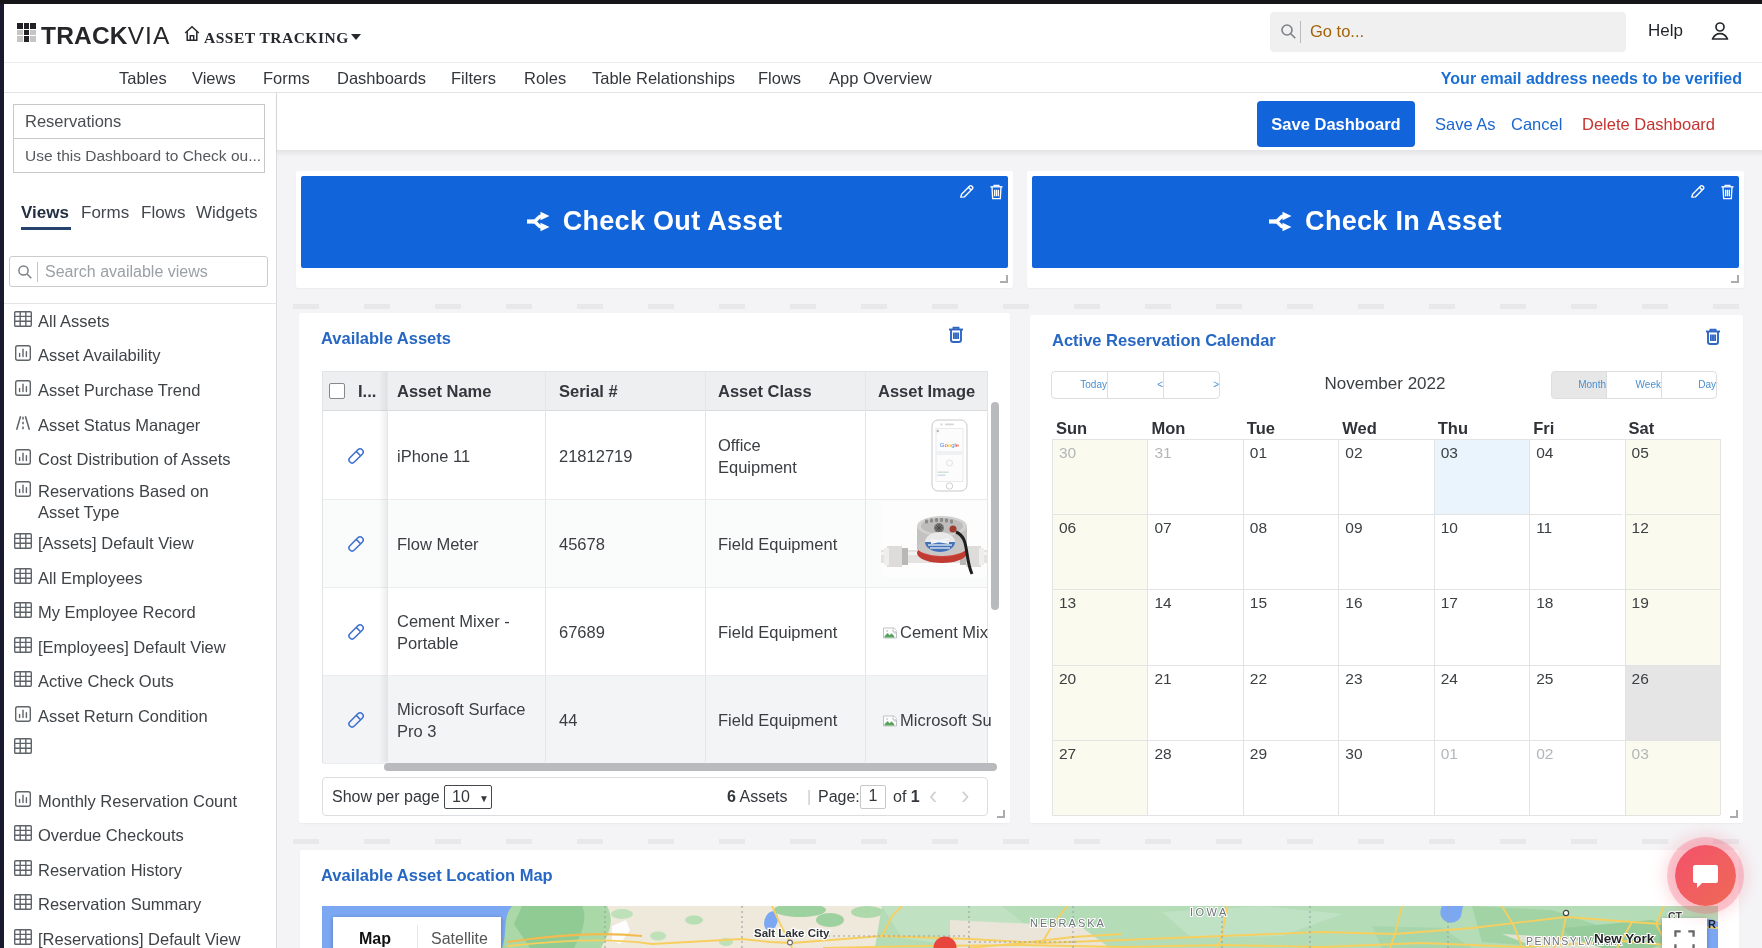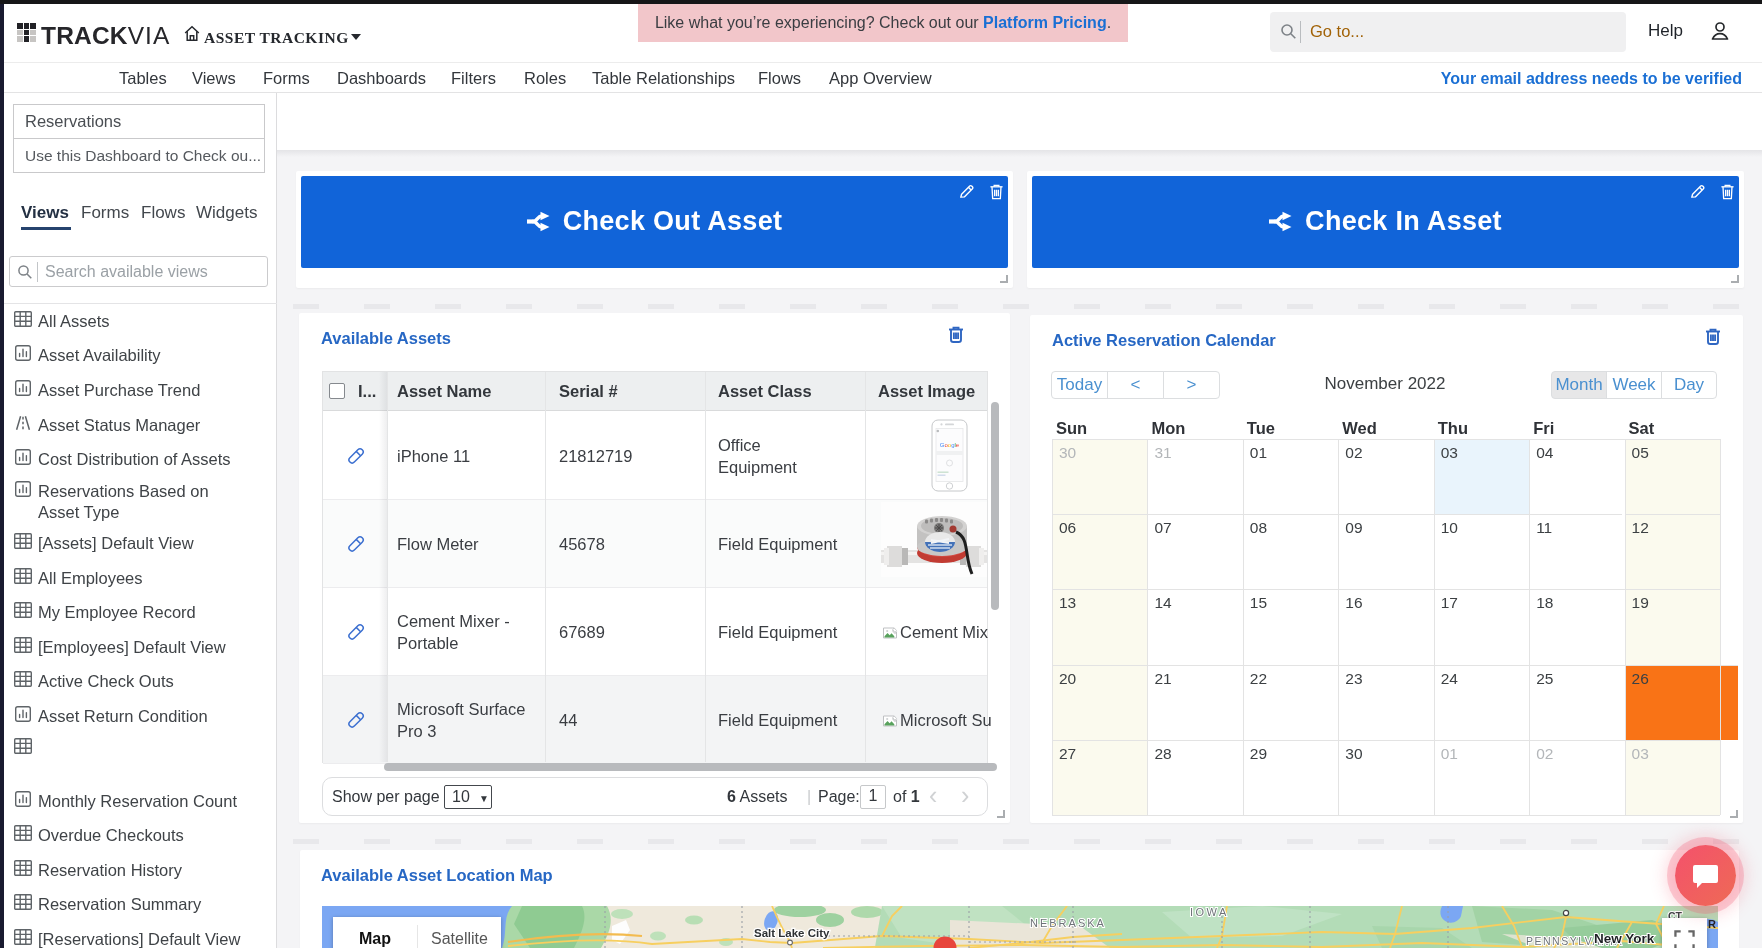--- a/index.html
+++ b/index.html
@@ -66,24 +66,24 @@
 
 #tbl { position:absolute; left:23px; top:58px; width:666px; height:392px; border:1px solid #e2e3e4; }
 #tblhead { position:absolute; left:0; top:0; width:664px; height:39px; background:#edeff0; border-bottom:1px solid #d9dadb; }
 .th { position:absolute; top:10px; font-size:16.5px; font-weight:700; color:#33373c; }
 .tcol { position:absolute; top:0; bottom:0; width:1px; background:#e4e5e6; }
 .trow { position:absolute; left:0; width:664px; border-bottom:1px solid #ececee; }
 .td { position:absolute; font-size:16.5px; color:#3a3d42; line-height:22px; }
 #chkbox { position:absolute; left:6px; top:11px; width:16px; height:16px; border:1.6px solid #85898e; border-radius:2px; background:#fff; }
 
 
-#tfoot { position:absolute; left:23px; top:464px; width:666px; height:39px; border:1px solid #dcdddf; border-radius:10px; font-size:16px; color:#33373c;text-decoration:underline; }
-
-
-.calbtn { position:absolute; border:1px solid #dcdee0; background:#fff; color:#4a90d0; font-size:17px; text-align:center; height:28px; line-height:26px; }
+#tfoot { position:absolute; left:23px; top:464px; width:666px; height:39px; border:1px solid #dcdddf; border-radius:4px; font-size:16px; color:#33373c;text-decoration:underline; }
+
+
+.calbtn { position:absolute; border:1px solid #dcdee0; background:#fff; color:#4a90d0; font-size:10px; text-align:right; height:28px; line-height:26px; }
 .dow { position:absolute; font-size:16.5px; font-weight:700; color:#2f3237; }
 .calcell { position:absolute; border-left:1px solid #e3e3e3; border-top:1px solid #e3e3e3; }
 .calnum { position:absolute; left:6px; top:4px; font-size:15.5px; color:#3c4043; }
 
 
 #chatfab { left:1675px; top:845px; width:61px; height:61px; border-radius:50%; background:linear-gradient(135deg,#f4516c 0%,#ee6a55 100%); box-shadow:0 0 0 8px rgba(244,85,110,0.25), 0 0 16px 10px rgba(244,85,110,0.22); z-index:60; }
 #chatfab svg { position:absolute; left:17px; top:18px; }
 </style>
 </head>
 <body>
@@ -105,21 +105,20 @@
     </div>
   <div class="abs" id="logotext"><b>TRACK</b><span>VIA</span></div>
   <svg class="abs" style="left:184px;top:25px" width="16" height="17" viewBox="0 0 16 17" fill="none" stroke="#26292e" stroke-width="1.5">
       <path d="M1.2 8L8 1.8 14.8 8"></path>
       <path d="M3.2 6.3V15.2h9.6V6.3"></path>
       <path d="M6.3 15.2v-4.4h3.4v4.4"></path>
     </svg>
   <div class="abs" id="appname">ASSET TRACKING</div>
   <div class="abs" id="caret"></div>
 
-  <div class="abs" id="pinkbanner">Like what you’re experiencing? Check out our <b>Platform Pricing</b>.</div>
 
   <div class="abs" id="goto">
     <svg style="position:absolute;left:10px;top:11px" width="17" height="17" viewBox="0 0 17 17" fill="none" stroke="#7d8287" stroke-width="1.6">
         <circle cx="7" cy="7" r="5"></circle>
         <path d="M10.8 10.8l4.5 4.5"></path>
       </svg>
     <div class="div"></div>
       <div class="ph">Go to...</div>
   </div>
   <div class="abs" id="help">Help</div>
@@ -317,20 +316,26 @@
             <g fill="none" stroke="#5f6468" stroke-width="1.4">
               <rect x="1.7" y="2.7" width="16.6" height="14.6" rx="1"></rect>
               <path d="M1.7 7.4h16.6M1.7 12.2h16.6M7.2 2.7v14.6M12.8 2.7v14.6"></path>
             </g>
           </svg>
           <span class="t" style="line-height:21px">[Reservations] Default View</span>
         </div>
       </div>
   </div>
 
+  <div class="abs" id="toolbar">
+    <div id="savebtn">Save Dashboard</div>
+    <div class="tblink" style="left:1158px">Save As</div>
+    <div class="tblink" style="left:1234px">Cancel</div>
+    <div class="tblink" style="left:1305px;color:#c43430">Delete Dashboard</div>
+  </div>
   <div class="abs" id="canvas">
     <div class="dashrow" style="top:154px"></div>
     <div class="dashrow" style="top:689px"></div>
 
     <div class="card" style="left:19px;top:21px;width:717px;height:117px">
       <div class="bluebanner" style="width:707px;height:92px">
         <div class="bb-title"><svg style="vertical-align:-3px;margin-right:12px" width="24" height="23" viewBox="0 0 24 23" fill="#fff">
               <rect x="0" y="9.4" width="6.5" height="4.2"></rect>
               <path d="M5.5 11.5c5.5 0 4.5-5.5 9.5-5.5" stroke="#fff" stroke-width="3.4" fill="none"></path>
               <path d="M5.5 11.5c5.5 0 4.5 5.5 9.5 5.5" stroke="#fff" stroke-width="3.4" fill="none"></path>
@@ -638,21 +643,21 @@
           </div>
           <div class="calcell" style="left:308.29px;top:349.6px;width:95.43px;height:75.2px;background:#fff">
             <div class="calnum">23</div>
           </div>
           <div class="calcell" style="left:403.72px;top:349.6px;width:95.43px;height:75.2px;background:#fff">
             <div class="calnum">24</div>
           </div>
           <div class="calcell" style="left:499.15000000000003px;top:349.6px;width:95.43px;height:75.2px;background:#fff">
             <div class="calnum">25</div>
           </div>
-          <div class="calcell" style="left:594.58px;top:349.6px;width:113px;height:75.2px;background:#f97316">
+          <div class="calcell" style="left:594.58px;top:349.6px;width:96px;height:75.2px;background:#e5e5e5">
             <div class="calnum">26</div>
           </div>
           <div class="calcell" style="left:22px;top:424.8px;width:95.43px;height:75.2px;background:#fbfaee">
             <div class="calnum">27</div>
           </div>
           <div class="calcell" style="left:117.43px;top:424.8px;width:95.43px;height:75.2px;background:#fff">
             <div class="calnum">28</div>
           </div>
           <div class="calcell" style="left:212.86px;top:424.8px;width:95.43px;height:75.2px;background:#fff">
             <div class="calnum">29</div>

